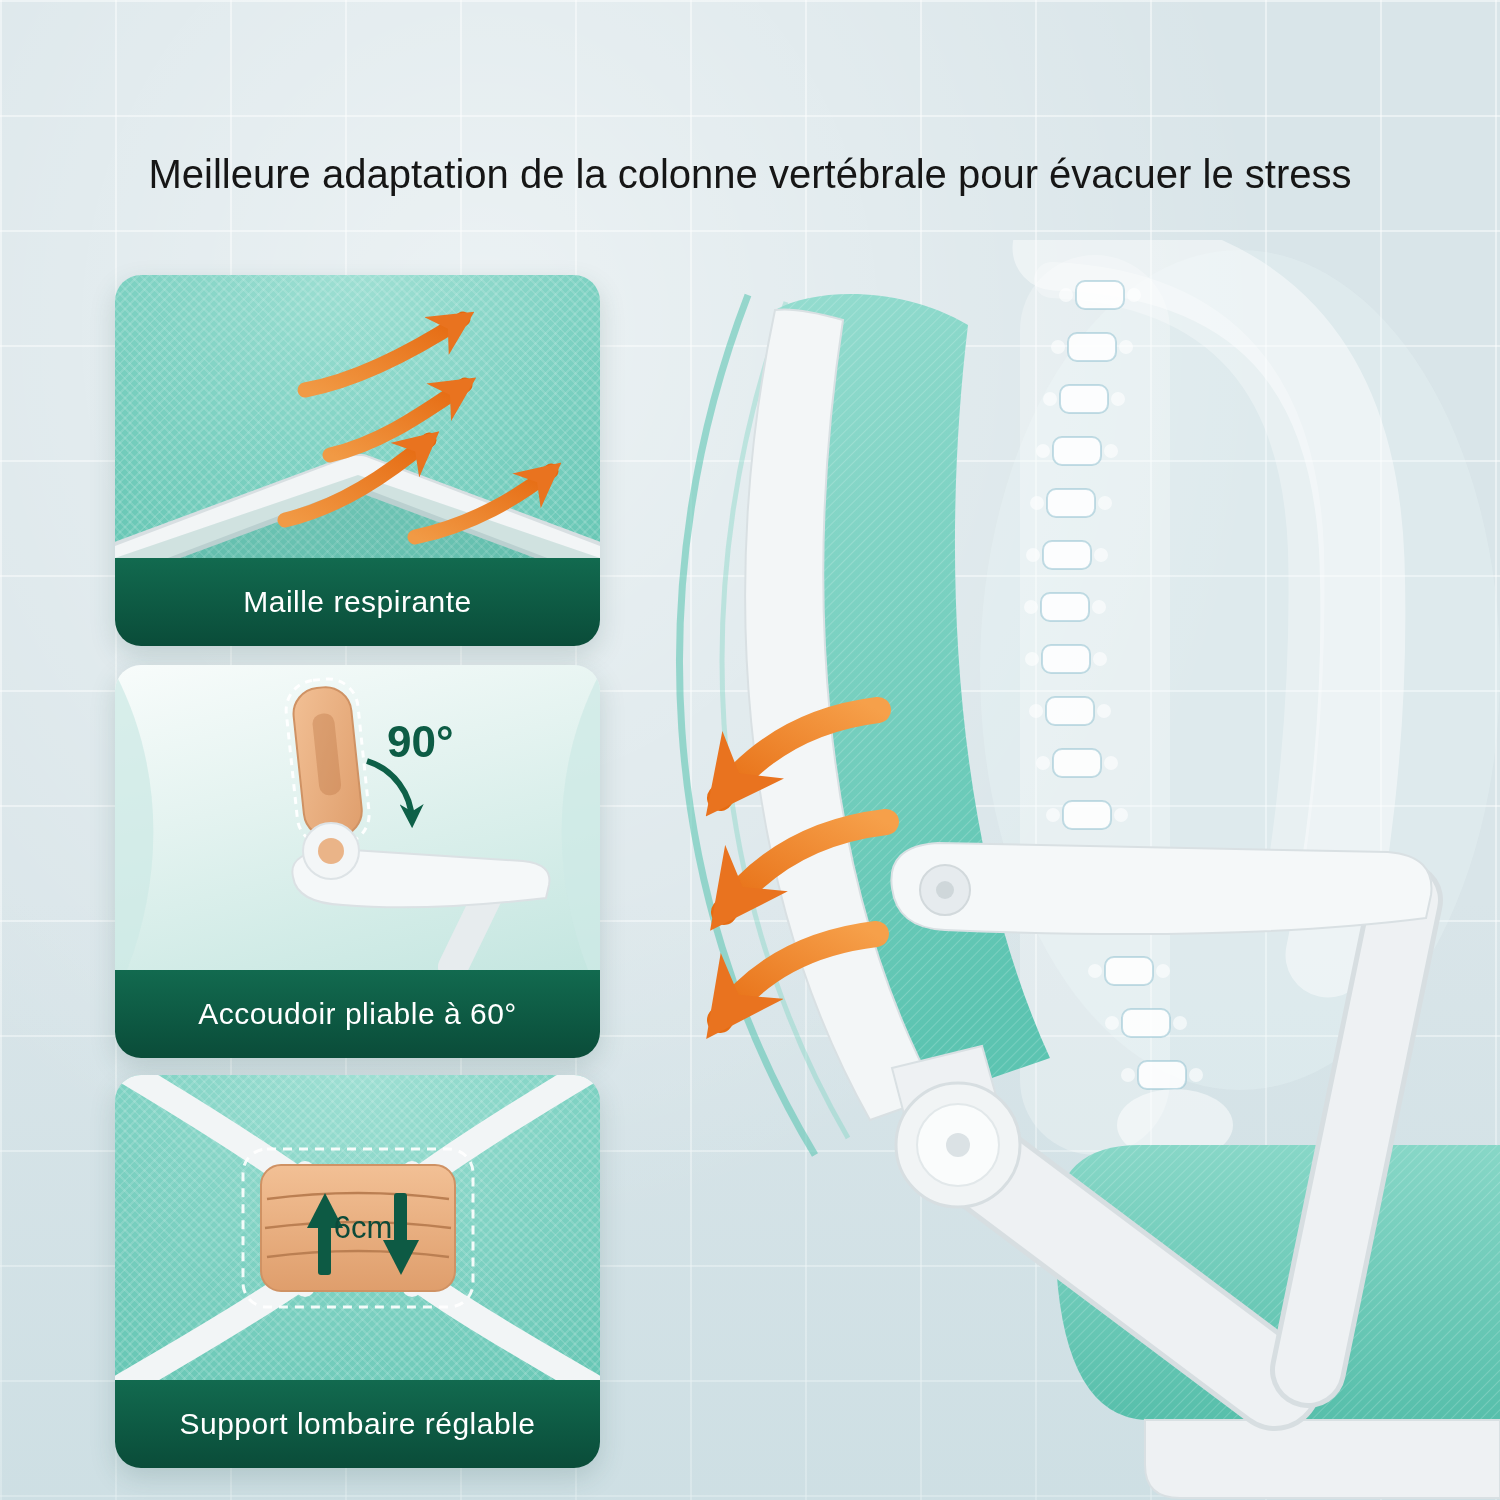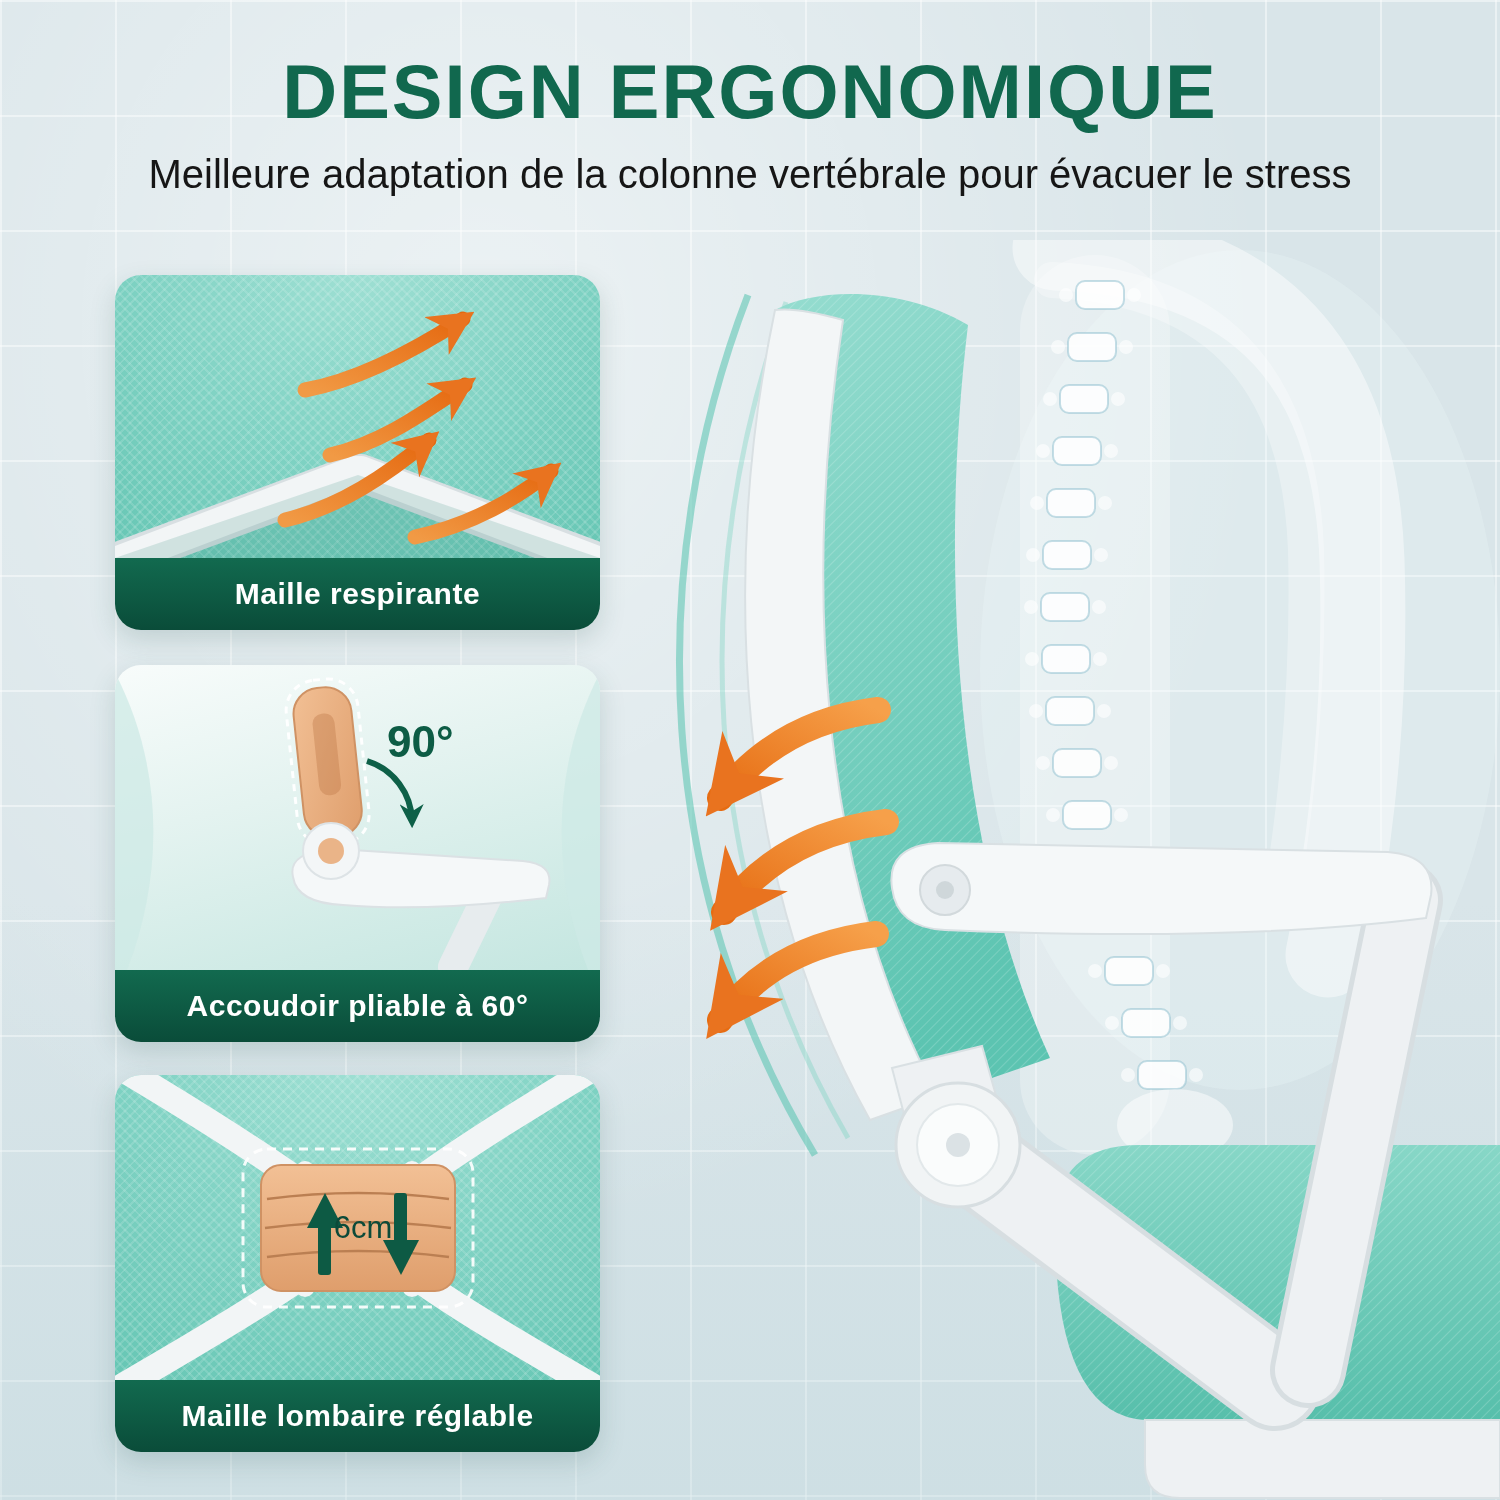--- a/index.html
+++ b/index.html
@@ -23,35 +23,34 @@
   .card1{top:275px;} .card2{top:665px;} .card3{top:1075px;}
   .card-img{position:relative;width:100%;}
   .card1 .card-img{height:283px;} .card2 .card-img,.card3 .card-img{height:305px;}
   .card-img svg{position:absolute;inset:0;}
   .mesh-bg{
     background-image:
       repeating-linear-gradient(45deg, rgba(255,255,255,.13) 0 2px, transparent 2px 7px),
       repeating-linear-gradient(-45deg, rgba(255,255,255,.13) 0 2px, transparent 2px 7px),
       radial-gradient(circle at 50% -10%, #a2e1d5, #7fd2c3 55%, #66c6b4 100%);}
   .grad-bg{background:linear-gradient(165deg,#f8fcfb 0%,#e4f3f0 40%,#c4e6e0 100%);}
-  .card-label{height:72px;display:flex;align-items:center;justify-content:center;
+  .card-label{height:88px;display:flex;align-items:center;justify-content:center;
     background:linear-gradient(180deg,#126a4f 0%,#0a4c39 100%);
-    color:#ffffff;font-size:30px;font-weight:700;letter-spacing:.5px;}
+    color:#ffffff;font-size:30px;font-weight:400;letter-spacing:.5px;}
   .ann-90{position:absolute;left:272px;top:52px;font-size:44px;font-weight:800;color:#0d5c45;}
   .ann-6cm{position:absolute;left:248px;top:153px;transform:translate(-50%,-50%);
     font-size:31px;font-weight:400;color:#0c4a39;text-align:center;}
   .chair{position:absolute;left:600px;top:240px;}
 </style>
 </head>
 <body>
 
 <div class="stage">
   <div class="vignette"></div>
 
-  <h1 class="title">DESIGN ERGONOMIQUE</h1>
   <p class="subtitle">Meilleure adaptation de la colonne vertébrale pour évacuer le stress</p>
 
   <div class="card card1">
     <div class="card-img mesh-bg">
       <svg width="485" height="283" viewBox="0 0 485 283">
         <defs>
           <marker id="c1a" viewBox="0 0 10 10" refX="7" refY="5" markerWidth="3" markerHeight="3" orient="auto">
             <path d="M0,0 L10,5 L0,10 L3,5 Z" fill="#e9731f"></path>
           </marker>
           <linearGradient id="c1o" x1="0" y1="1" x2="1" y2="0">
@@ -139,21 +138,21 @@
           <rect x="203" y="150" width="13" height="50" rx="3"></rect>
           <polygon points="192,153 228,153 210,118"></polygon>
         </g>
         <g fill="#0d5a44">
           <rect x="279" y="118" width="13" height="50" rx="3"></rect>
           <polygon points="268,165 304,165 286,200"></polygon>
         </g>
       </svg>
       <span class="ann-6cm">6cm</span>
     </div>
-    <div class="card-label">Maille lombaire réglable</div>
+    <div class="card-label">Support lombaire réglable</div>
   </div>
 
   <svg class="chair" width="900" height="1260" viewBox="0 0 900 1260">
     <defs>
       <marker id="cha" viewBox="0 0 10 10" refX="7" refY="5" markerWidth="3" markerHeight="3" orient="auto">
         <path d="M0,0 L10,5 L0,10 L3,5 Z" fill="#e9731f"></path>
       </marker>
       <linearGradient id="chOr" x1="1" y1="0" x2="0" y2="1">
         <stop offset="0" stop-color="#f6a04a"></stop>
           <stop offset="1" stop-color="#e66c12"></stop>

